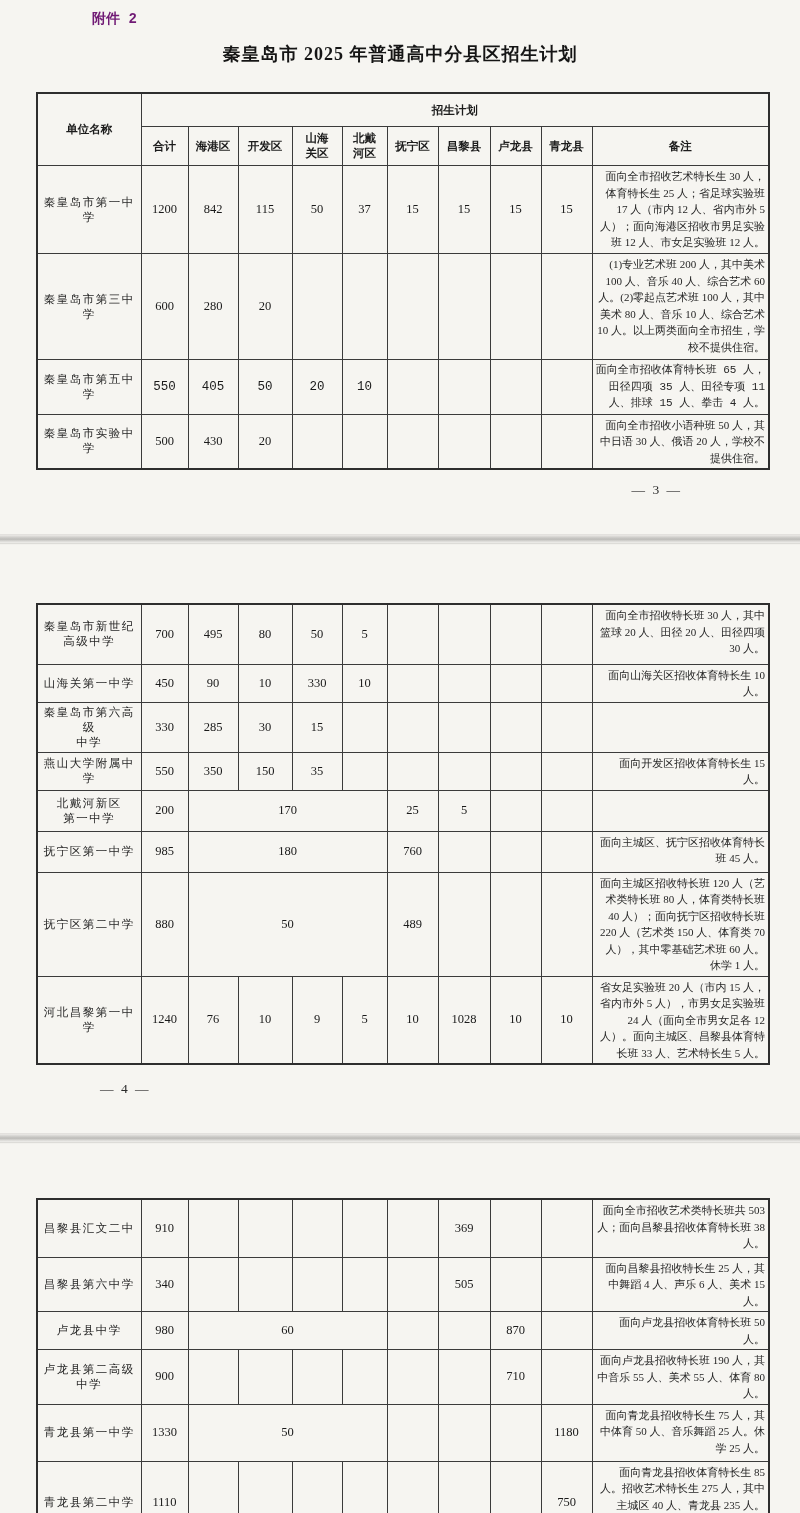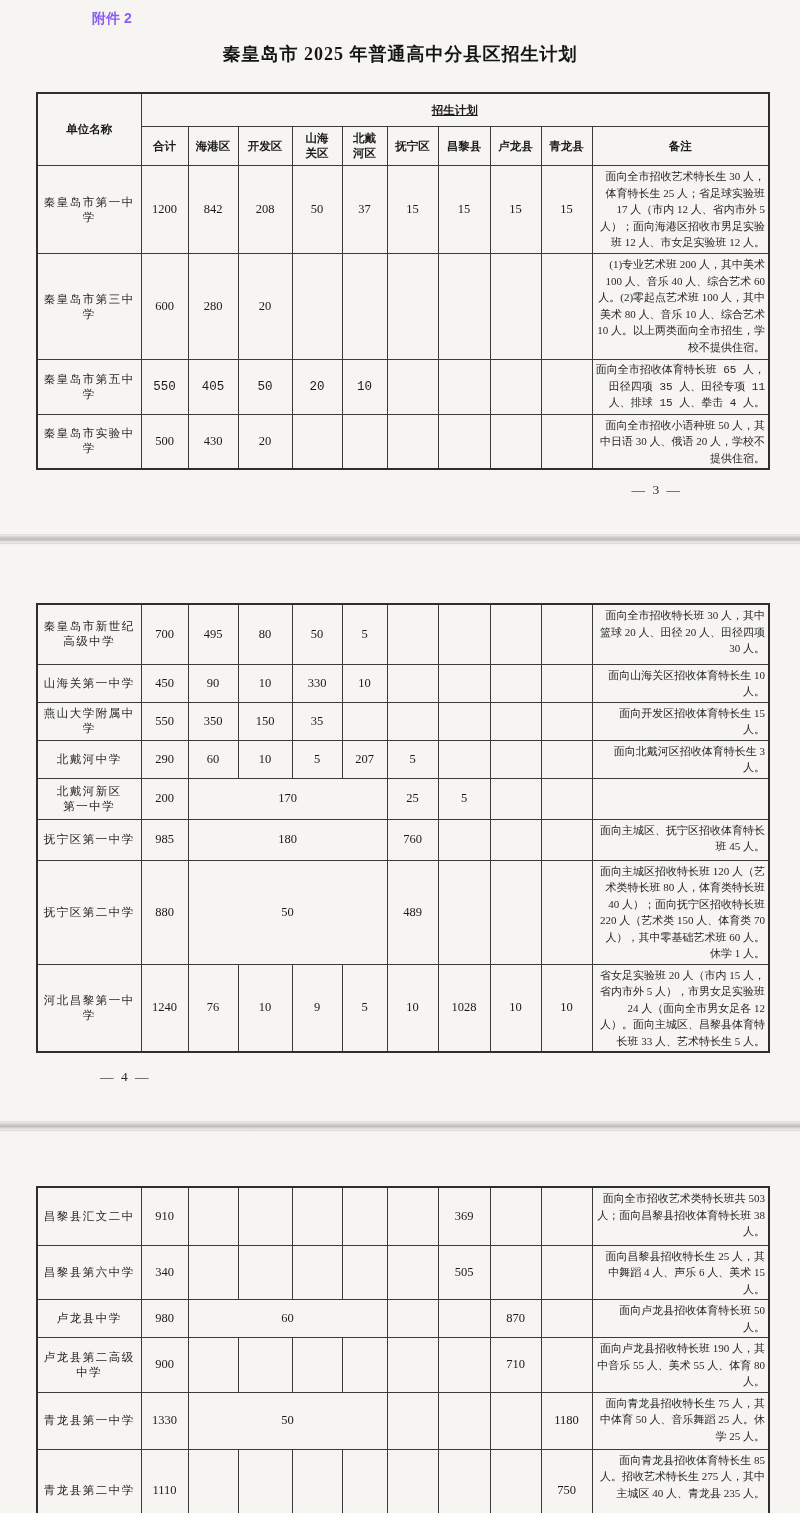--- a/index.html
+++ b/index.html
@@ -9,24 +9,24 @@
   body {
     width: 800px;
     height: 1513px;
     overflow: hidden;
     background: #f6f5f1;
     color: #222;
     font-family: "Liberation Serif", "DejaVu Serif", serif;
   }
   .attachment {
     margin: 10px 12px 0 92px;
-    font-family: Liberation Sans, sans-serif;
+    font-family: Liberation Mono, monospace;
     font-weight: 700;
     font-size: 14px;
-    color: #8b5cf6;
+    color: #701a75;
   }
   .doc-title {
     margin-top: 14px;
     text-align: center;
     font-weight: 700;
     font-size: 18px;
     letter-spacing: 1px;
     color: #151515;
   }
   .plan-table {
@@ -43,21 +43,21 @@
     overflow: hidden;
   }
   .plan-table thead th {
     font-family: "Liberation Sans", "DejaVu Sans", sans-serif;
     font-weight: 700;
     font-size: 11.5px;
     text-align: center;
     white-space: pre-line;
     color: #1c1c1c;
   }
-  .plan-h { height: 28px; text-decoration: underline; }
+  .plan-h { height: 28px; }
   .col-h  { height: 34px; }
   .name-cell {
     font-size: 11.5px;
     text-align: center;
     vertical-align: middle;
     white-space: pre-line;
     letter-spacing: 1.5px;
     color: #262626;
   }
   .num-cell {
@@ -130,21 +130,21 @@
         <th class="col-h">卢龙县</th>
         <th class="col-h">青龙县</th>
         <th class="col-h">备注</th>
       </tr>
   </thead>
   <tbody id="tbody-p1">
       <tr style="height: 88px;">
         <td class="name-cell">秦皇岛市第一中学</td>
         <td class="num-cell">1200</td>
         <td class="num-cell">842</td>
-        <td class="num-cell">208</td>
+        <td class="num-cell">115</td>
         <td class="num-cell">50</td>
         <td class="num-cell">37</td>
         <td class="num-cell">15</td>
         <td class="num-cell">15</td>
         <td class="num-cell">15</td>
         <td class="num-cell">15</td>
         <td class="remark-cell">面向全市招收艺术特长生 30 人，体育特长生 25 人；省足球实验班 17 人（市内 12 人、省内市外 5 人）；面向海港区招收市男足实验班 12 人、市女足实验班 12 人。</td>
       </tr>
       <tr style="height: 106px;">
         <td class="name-cell">秦皇岛市第三中学</td>
@@ -228,45 +228,46 @@
         <td class="num-cell">90</td>
         <td class="num-cell">10</td>
         <td class="num-cell">330</td>
         <td class="num-cell">10</td>
         <td class="num-cell"></td>
         <td class="num-cell"></td>
         <td class="num-cell"></td>
         <td class="num-cell"></td>
         <td class="remark-cell">面向山海关区招收体育特长生 10 人。</td>
       </tr>
+      <tr style="height: 34px;">
+        <td class="name-cell">秦皇岛市第六高级
+中学</td>
+        <td class="num-cell">330</td>
+        <td class="num-cell">285</td>
+        <td class="num-cell">30</td>
+        <td class="num-cell">15</td>
+        <td class="num-cell"></td>
+        <td class="num-cell"></td>
+        <td class="num-cell"></td>
+        <td class="num-cell"></td>
+        <td class="num-cell"></td>
+        <td class="remark-cell"></td>
+      </tr>
       <tr style="height: 29px;">
         <td class="name-cell">燕山大学附属中学</td>
         <td class="num-cell">550</td>
         <td class="num-cell">350</td>
         <td class="num-cell">150</td>
         <td class="num-cell">35</td>
         <td class="num-cell"></td>
         <td class="num-cell"></td>
         <td class="num-cell"></td>
         <td class="num-cell"></td>
         <td class="num-cell"></td>
         <td class="remark-cell">面向开发区招收体育特长生 15 人。</td>
-      </tr>
-      <tr style="height: 33px;">
-        <td class="name-cell">北戴河中学</td>
-        <td class="num-cell">290</td>
-        <td class="num-cell">60</td>
-        <td class="num-cell">10</td>
-        <td class="num-cell">5</td>
-        <td class="num-cell">207</td>
-        <td class="num-cell">5</td>
-        <td class="num-cell"></td>
-        <td class="num-cell"></td>
-        <td class="num-cell"></td>
-        <td class="remark-cell">面向北戴河区招收体育特长生 3 人。</td>
       </tr>
       <tr style="height: 41px;">
         <td class="name-cell">北戴河新区
 第一中学</td>
         <td class="num-cell">200</td>
         <td class="num-cell" colspan="4">170</td>
         <td class="num-cell">25</td>
         <td class="num-cell">5</td>
         <td class="num-cell"></td>
         <td class="num-cell"></td>

